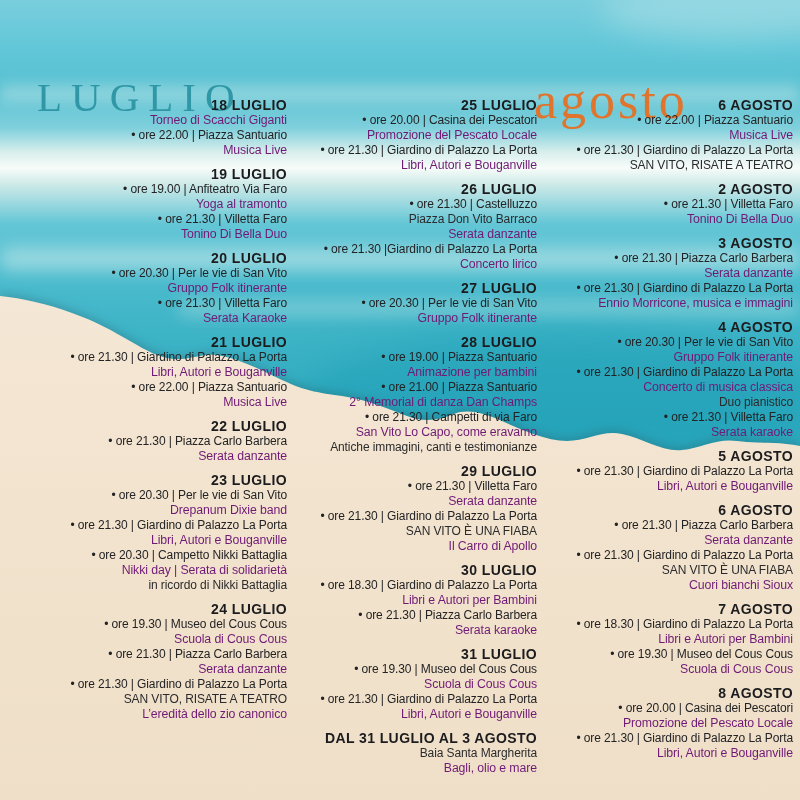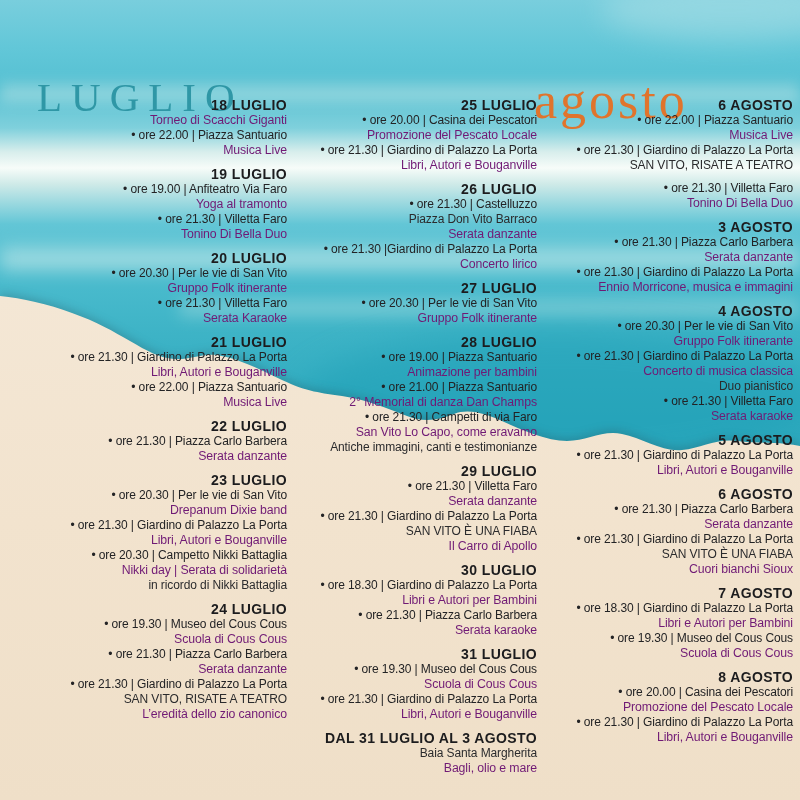--- a/index.html
+++ b/index.html
@@ -194,20 +194,21 @@
       </div>
     <div class="col">
         <section class="day">
     <h3 class="date">6 AGOSTO</h3>
   <p class="line detail">• ore 22.00 | Piazza Santuario</p>
           <p class="line title">Musica Live</p>
           <p class="line detail">• ore 21.30 | Giardino di Palazzo La Porta</p>
           <p class="line note">SAN VITO, RISATE A TEATRO</p>
         </section>
         <section class="day">
+    <h3 class="date">2 AGOSTO</h3>
   <p class="line detail">• ore 21.30 | Villetta Faro</p>
           <p class="line title">Tonino Di Bella Duo</p>
         </section>
         <section class="day">
     <h3 class="date">3 AGOSTO</h3>
   <p class="line detail">• ore 21.30 | Piazza Carlo Barbera</p>
           <p class="line title">Serata danzante</p>
           <p class="line detail">• ore 21.30 | Giardino di Palazzo La Porta</p>
           <p class="line title">Ennio Morricone, musica e immagini</p>
         </section>

